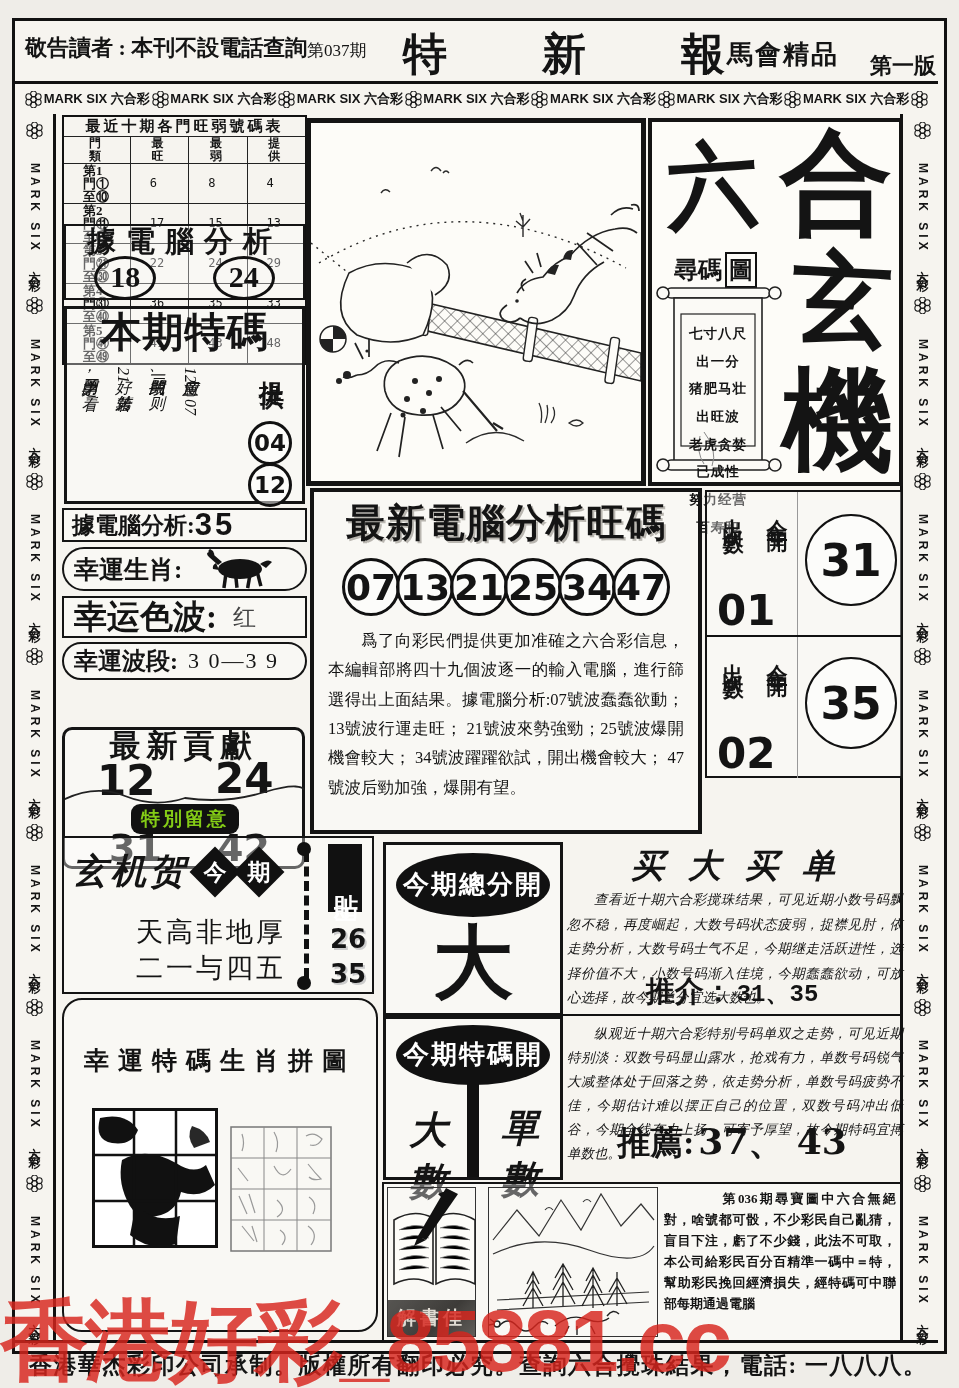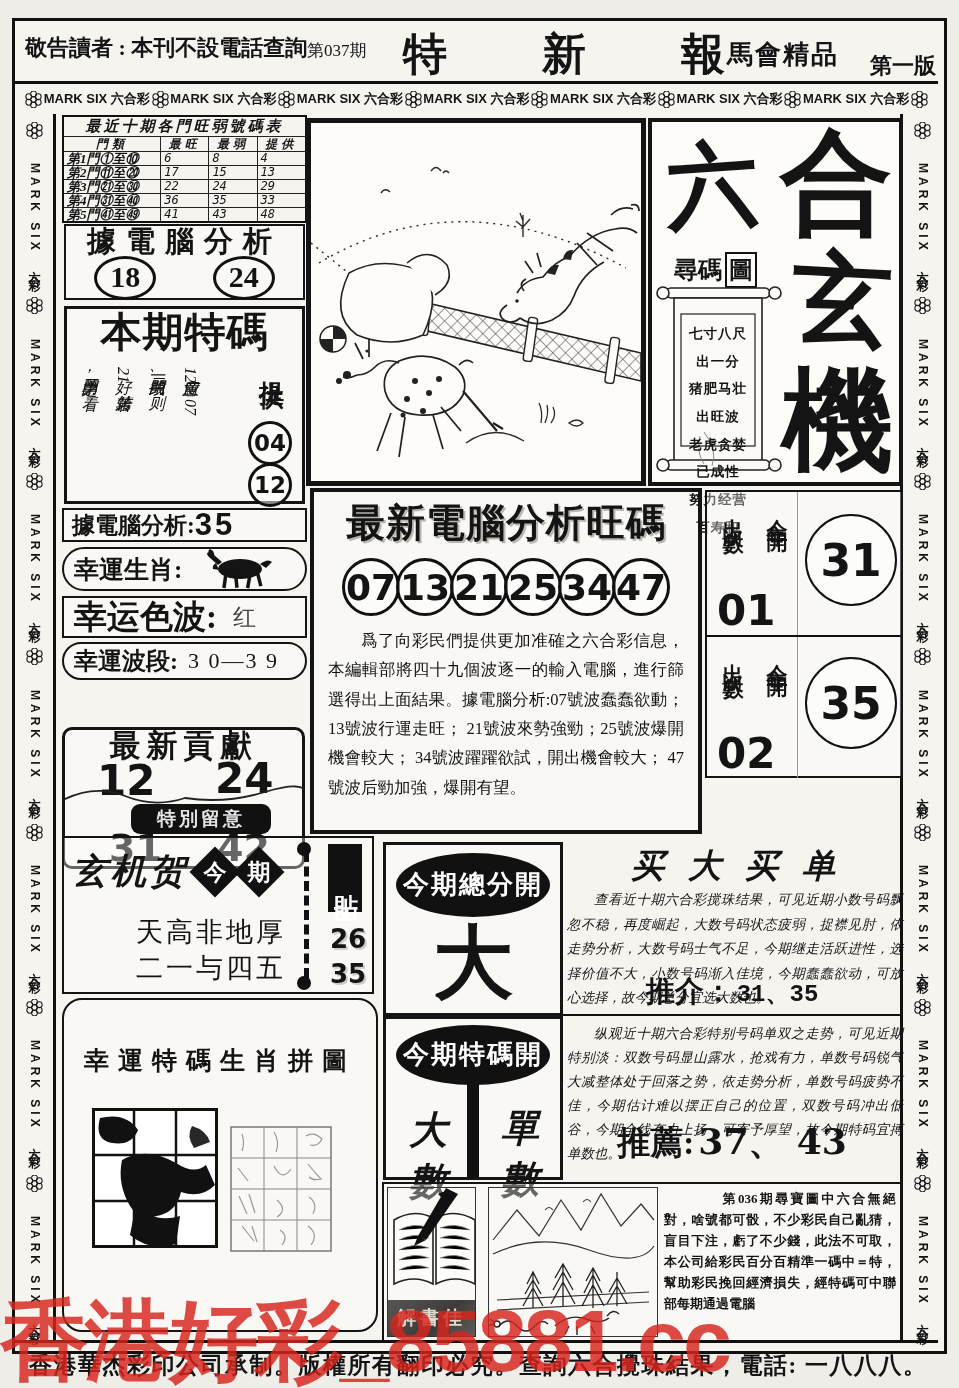--- a/index.html
+++ b/index.html
@@ -20,21 +20,21 @@
   #ms-top{left:15px;top:84px;width:923px;height:30px;position:absolute;display:flex;align-items:center;justify-content:space-between;padding:0 10px;box-sizing:border-box;font-family:"Liberation Sans",sans-serif;font-weight:700;font-size:13px;}
   .side-strip{position:absolute;top:114px;width:41px;height:1226px;writing-mode:vertical-rl;text-orientation:mixed;
       display:flex;align-items:center;justify-content:space-between;padding:8px 0;box-sizing:border-box;
       font-family:"Liberation Sans",sans-serif;font-weight:700;font-size:12px;letter-spacing:4px;}
   #ms-left{left:15px;border-right:3px solid #111;}
   #ms-right{left:900px;border-left:3px solid #111;}
   .ms-label{margin:6px 0;}
   .flower{display:inline-block;vertical-align:middle;}
   
   #recent-table table{border-collapse:collapse;width:245px;background:transparent;}
-  #recent-table td,#recent-table th{border:1px solid #222;font-size:13px;padding:0 3px;line-height:13px;height:13px;text-align:left;font-style:italic;}
+  #recent-table td,#recent-table th{border:1px solid #222;font-size:13px;padding:0 19px;line-height:13px;height:13px;text-align:left;}
   #recent-table .t-title{font-size:15px;font-weight:900;letter-spacing:3px;text-align:center;height:19px;line-height:19px;}
   #recent-table .t-head{letter-spacing:4px;font-size:12px;text-align:center;height:14px;}
   #recent-table .num{font-family:"DejaVu Sans Mono",monospace;font-size:12px;}
   .oval{display:inline-block;border:3px solid #111;border-radius:50%;text-align:center;font-weight:900;}
   .circle-num{border:3px solid #111;border-radius:50%;display:flex;align-items:center;justify-content:center;font-weight:900;font-family:"DejaVu Sans",sans-serif;background:rgba(255,255,255,.5);}
   .diamond{width:36px;height:36px;background:#111;transform:rotate(45deg);display:inline-flex;align-items:center;justify-content:center;margin:0 8px;}
   .diamond>span{transform:rotate(-45deg);color:#fff;font-size:23px;font-weight:900;}
   .ellipse-badge{background:#111;color:#fff;border-radius:50%;font-weight:900;text-align:center;position:absolute;}
   .hand{font-style:italic;}
   .para{line-height:1.8;text-align:justify;}
@@ -422,21 +422,21 @@
   <span style="font-size:22px;margin-left:10px;letter-spacing:2px;">3 0—3 9</span>
 </div>
 
 <div class="box b3" style="left:62px;top:685px;width:243px;height:142px;border-radius:10px;margin-top:42px;">
   <div class="center bold" style="font-size:31px;letter-spacing:6px;line-height:32px;">最新貢獻</div>
   <span class="abs" style="left:32px;top:26px;font-size:42px;font-weight:700;font-family:'DejaVu Sans',sans-serif;">12</span>
   <span class="abs" style="left:150px;top:24px;font-size:42px;font-weight:700;font-family:'DejaVu Sans',sans-serif;">24</span>
   <svg class="abs" style="left:0;top:52px;" width="239" height="26" viewBox="0 0 239 26">
     <path d="M-2,18 Q30,2 60,14 T120,16 Q160,22 200,10 T242,12" fill="none" stroke="#222" stroke-width="1.8"></path>
   </svg>
-  <span class="abs" style="left:66px;top:74px;background:#111;color:#e5e5e5;border-radius:9px;padding:2px 26px;font-size:19px;font-weight:900;letter-spacing:3px;">特別留意</span>
+  <span class="abs" style="left:66px;top:74px;background:#111;color:#84cc16;border-radius:9px;padding:2px 10px;font-size:19px;font-weight:900;letter-spacing:3px;">特別留意</span>
   <span class="abs" style="left:44px;top:96px;font-size:38px;font-weight:700;font-family:'DejaVu Sans',sans-serif;">31</span>
   <span class="abs" style="left:152px;top:96px;font-size:38px;font-weight:700;font-family:'DejaVu Sans',sans-serif;">42</span>
 </div>
 
 <div class="box" style="left:62px;top:836px;width:312px;height:158px;">
   <div style="position:absolute;left:8px;top:10px;display:flex;align-items:center;">
     <span class="bold hand" style="font-size:35px;letter-spacing:4px;">玄机贺</span>
     <span class="diamond">
         <span>今</span>
       </span>

